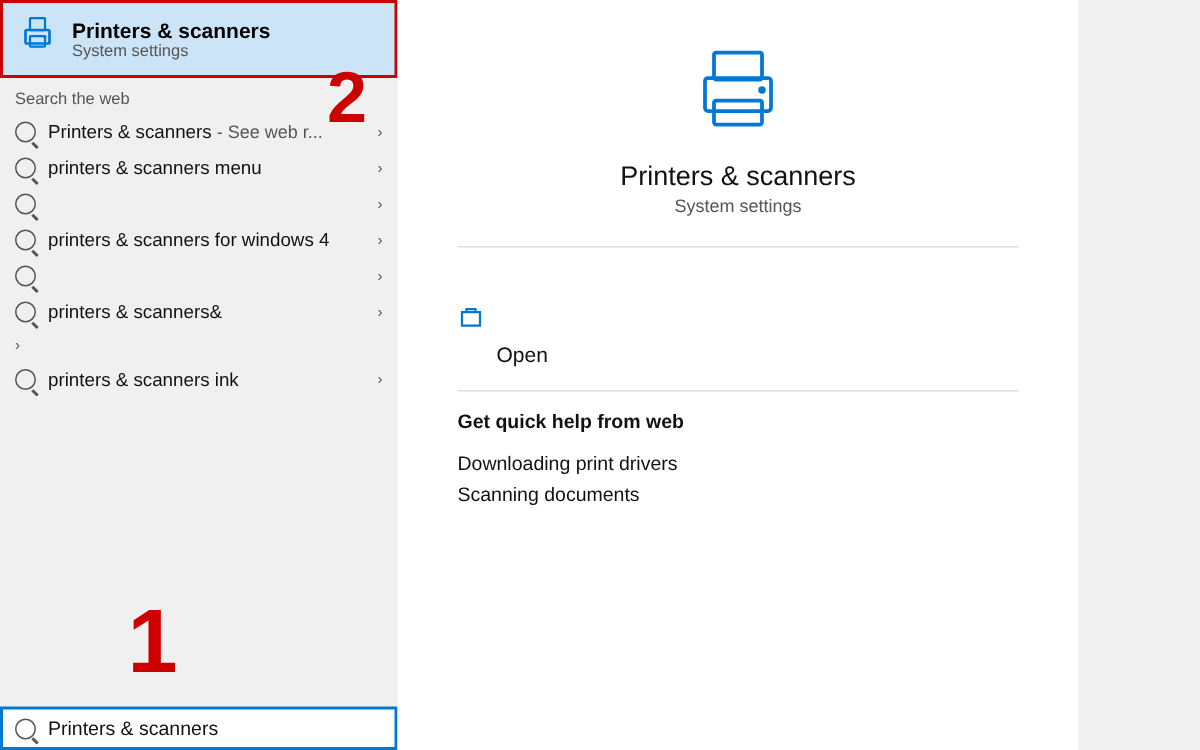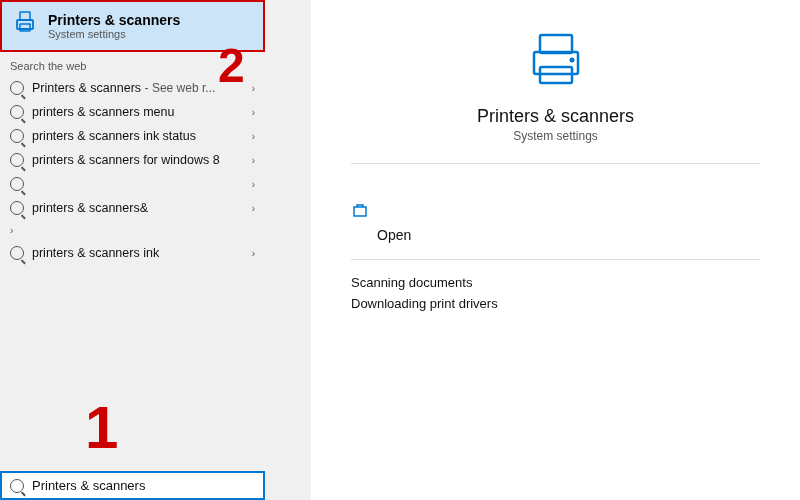--- a/index.html
+++ b/index.html
@@ -7,23 +7,22 @@
       width: 800px;
       height: 500px;
       font-family: 'Segoe UI', Arial, sans-serif;
       background: #f0f0f0;
       overflow: hidden;
       position: relative;
     }
 
     .container {
       display: flex;
-      width: 800px;
+      width: 719px;
       height: 500px;
-      gap: 46px;
     }
 
     
     .left-panel {
       width: 265px;
       height: 100%;
       background: #f0f0f0;
       display: flex;
       flex-direction: column;
     }
@@ -304,29 +303,28 @@
         <div class="suggestion-left">
           <div class="search-icon"></div>
           <span class="suggestion-text">printers &amp; scanners <strong>menu</strong></span>
         </div>
         <span class="chevron-right">›</span>
       </div>
 
       <div class="suggestion-item">
         <div class="suggestion-left">
           <div class="search-icon"></div>
-          <span class="suggestion-text">printers &amp; scanners <strong>ink status</strong></span>
-        </div>
-        <span class="chevron-right">›</span>
-      </div>
-
-      <div class="suggestion-item">
-        <div class="suggestion-left">
-          <div class="search-icon"></div>
-          <span class="suggestion-text">printers &amp; scanners <strong>for windows 8</strong></span>
+        </div>
+        <span class="chevron-right">›</span>
+      </div>
+
+      <div class="suggestion-item">
+        <div class="suggestion-left">
+          <div class="search-icon"></div>
+          <span class="suggestion-text">printers &amp; scanners <strong>for windows 4</strong></span>
         </div>
         <span class="chevron-right">›</span>
       </div>
 
       <div class="suggestion-item">
         <div class="suggestion-left">
           <div class="search-icon"></div>
         </div>
         <span class="chevron-right">›</span>
       </div>
@@ -391,18 +389,19 @@
         <svg width="18" height="18" viewBox="0 0 18 18" fill="none" xmlns="http://www.w3.org/2000/svg">
           <path d="M3 5H15V14H3V5Z" stroke="#0078d4" stroke-width="1.5" fill="none"></path>
           <path d="M6 5V3H12V5" stroke="#0078d4" stroke-width="1.5" fill="none"></path>
         </svg>
       </span>
       <span class="open-label">Open</span>
     </div>
 
     <div class="divider2"></div>
 
-
+    <div class="quick-help-title">Get quick help from web</div>
+
+    <div class="quick-help-item">Downloading print drivers</div>
     <div class="quick-help-item">Scanning documents</div>
-    <div class="quick-help-item">Downloading print drivers</div>
 
   </div>
 </div>
 
 </body></html>

